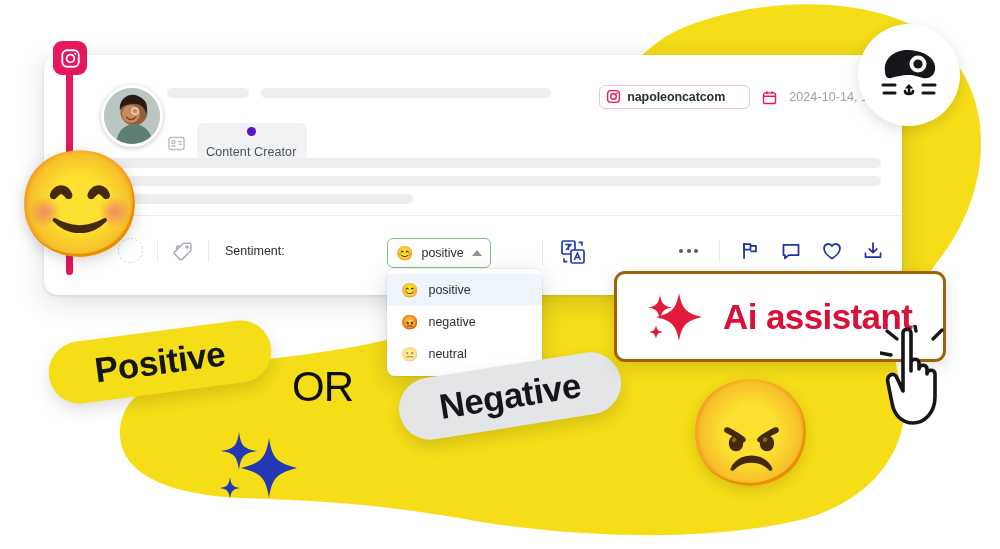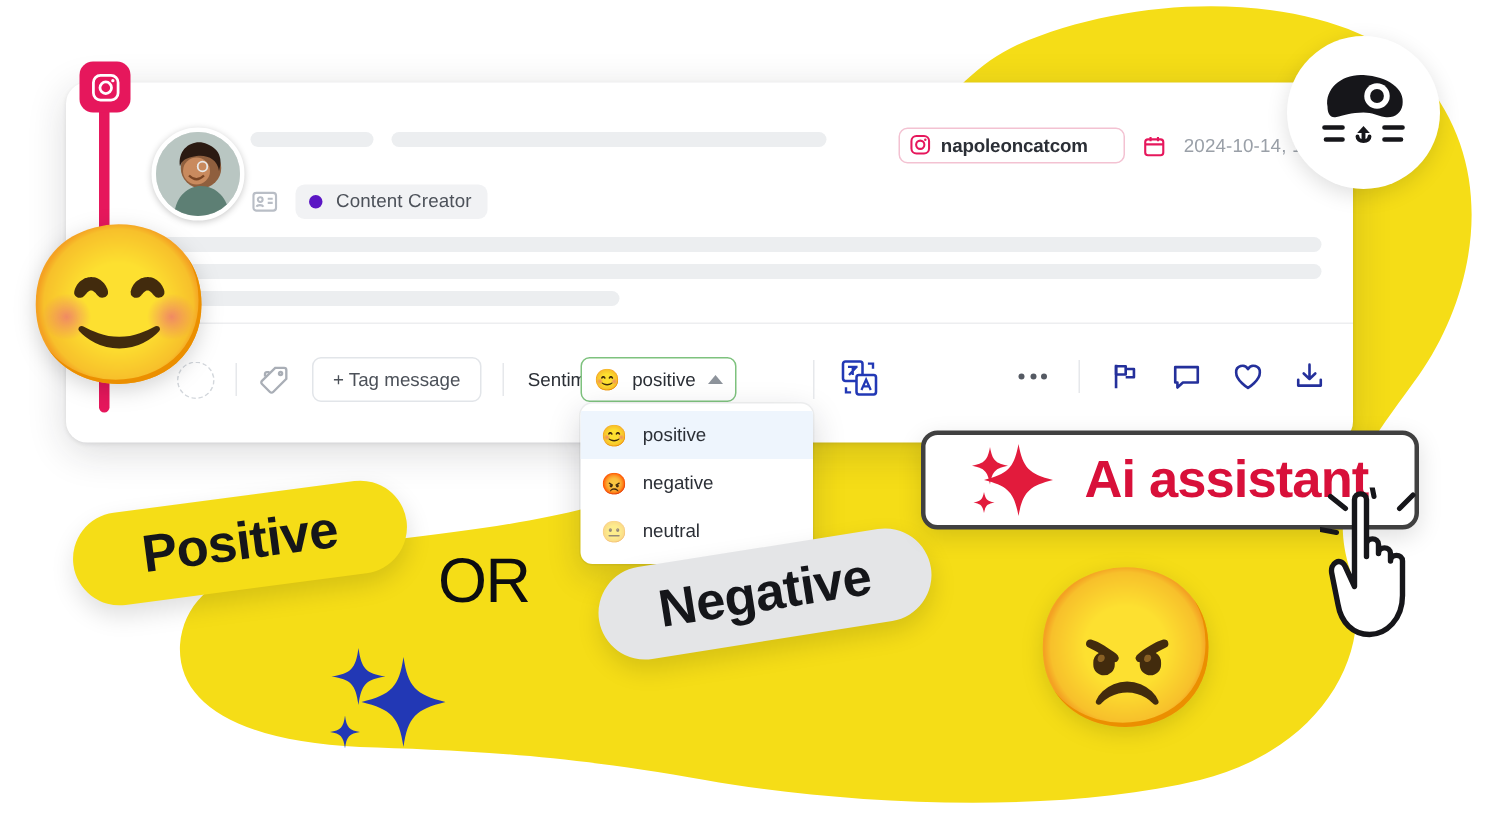--- a/index.html
+++ b/index.html
@@ -37,21 +37,21 @@
   }
 
   
   .sk{background:#eceef0;border-radius:7px;position:absolute;}
 
   
   .cc-row{position:absolute;left:123px;top:68px;display:flex;align-items:center;gap:11px;}
   .cc-icon{width:19px;height:19px;color:#b9bec6;}
   .cc-badge{
     display:flex;align-items:center;gap:9px;background:#f1f2f4;
-    border-radius:6px;padding:4px 11px 5px 9px;
+    border-radius:6px;padding:4px 11px 5px 9px;flex-direction:column;
   }
   .cc-dot{width:9px;height:9px;border-radius:50%;background:#5b16c4;}
   .cc-text{font-size:12.5px;color:#4c5159;letter-spacing:.1px;}
 
   
   .meta{position:absolute;right:16px;top:30px;display:flex;align-items:center;gap:11px;}
   .handle{
     display:flex;align-items:center;gap:6px;border:1px solid #f3c2d2;border-radius:6px;
     padding:3px 24px 4px 6px;background:#fff;
   }
@@ -117,22 +117,22 @@
     left:398px;top:365px;width:224px;height:62px;background:#e4e5e7;font-size:35px;
     transform:rotate(-9deg);
     box-shadow:0 7px 16px rgba(0,0,0,.13);
   }
   .or-text{
     position:absolute;left:292px;top:363px;z-index:9;
     font-size:42px;font-weight:normal;color:#0c0d10;letter-spacing:-1px;
   }
 
   .ai-btn{
-    position:absolute;left:614px;top:287px;width:332px;height:66px;z-index:10;
-    background:#fff;border:3px solid #404040;border-radius:11px;
+    position:absolute;left:614px;top:271px;width:332px;height:91px;z-index:10;
+    background:#fff;border:3px solid #a16207;border-radius:11px;
     display:flex;align-items:center;gap:20px;padding-left:30px;box-sizing:border-box;
     box-shadow:0 5px 16px rgba(0,0,0,.13);cursor:pointer;
   }
   .ai-text{font-size:35px;font-weight:bold;color:#d8103a;letter-spacing:-.6px;}
 
   .cursor-hand{position:absolute;left:880px;top:325px;z-index:12;width:96px;height:110px;}
   .sparkles-blue{position:absolute;left:213px;top:430px;z-index:9;width:92px;height:78px;}
   .mascot{
     position:absolute;left:858px;top:24px;width:102px;height:102px;z-index:11;
     background:#fff;border-radius:50%;display:flex;align-items:center;justify-content:center;
@@ -227,21 +227,20 @@
         <div class="tb-left">
           <span class="emoji-circle"></span>
           <span class="vbar"></span>
           <span class="tag-icon">
             <svg width="22" height="22" viewBox="0 0 24 24" fill="none" stroke="currentColor" stroke-width="1.7">
               <path d="M12.5 3.5H19a1.6 1.6 0 011.6 1.6v6.4L11 21.1a1.6 1.6 0 01-2.3 0l-5.8-5.8a1.6 1.6 0 010-2.3z"></path>
               <path d="M8.4 6.6h-2a1.3 1.3 0 00-1.3 1.3v2"></path>
               <circle cx="16.4" cy="7.6" r="1.15"></circle>
             </svg>
           </span>
-          <button class="tag-btn">+ Tag message</button>
           <span class="vbar"></span>
           <span class="sent-label">Sentiment:</span>
         </div>
 
         <div class="sent-wrap">
           <div class="sent-btn">
             <span style="font-size:14px;">😊</span>
             <span class="sent-val">positive</span>
             <span class="caret"></span>
           </div>

